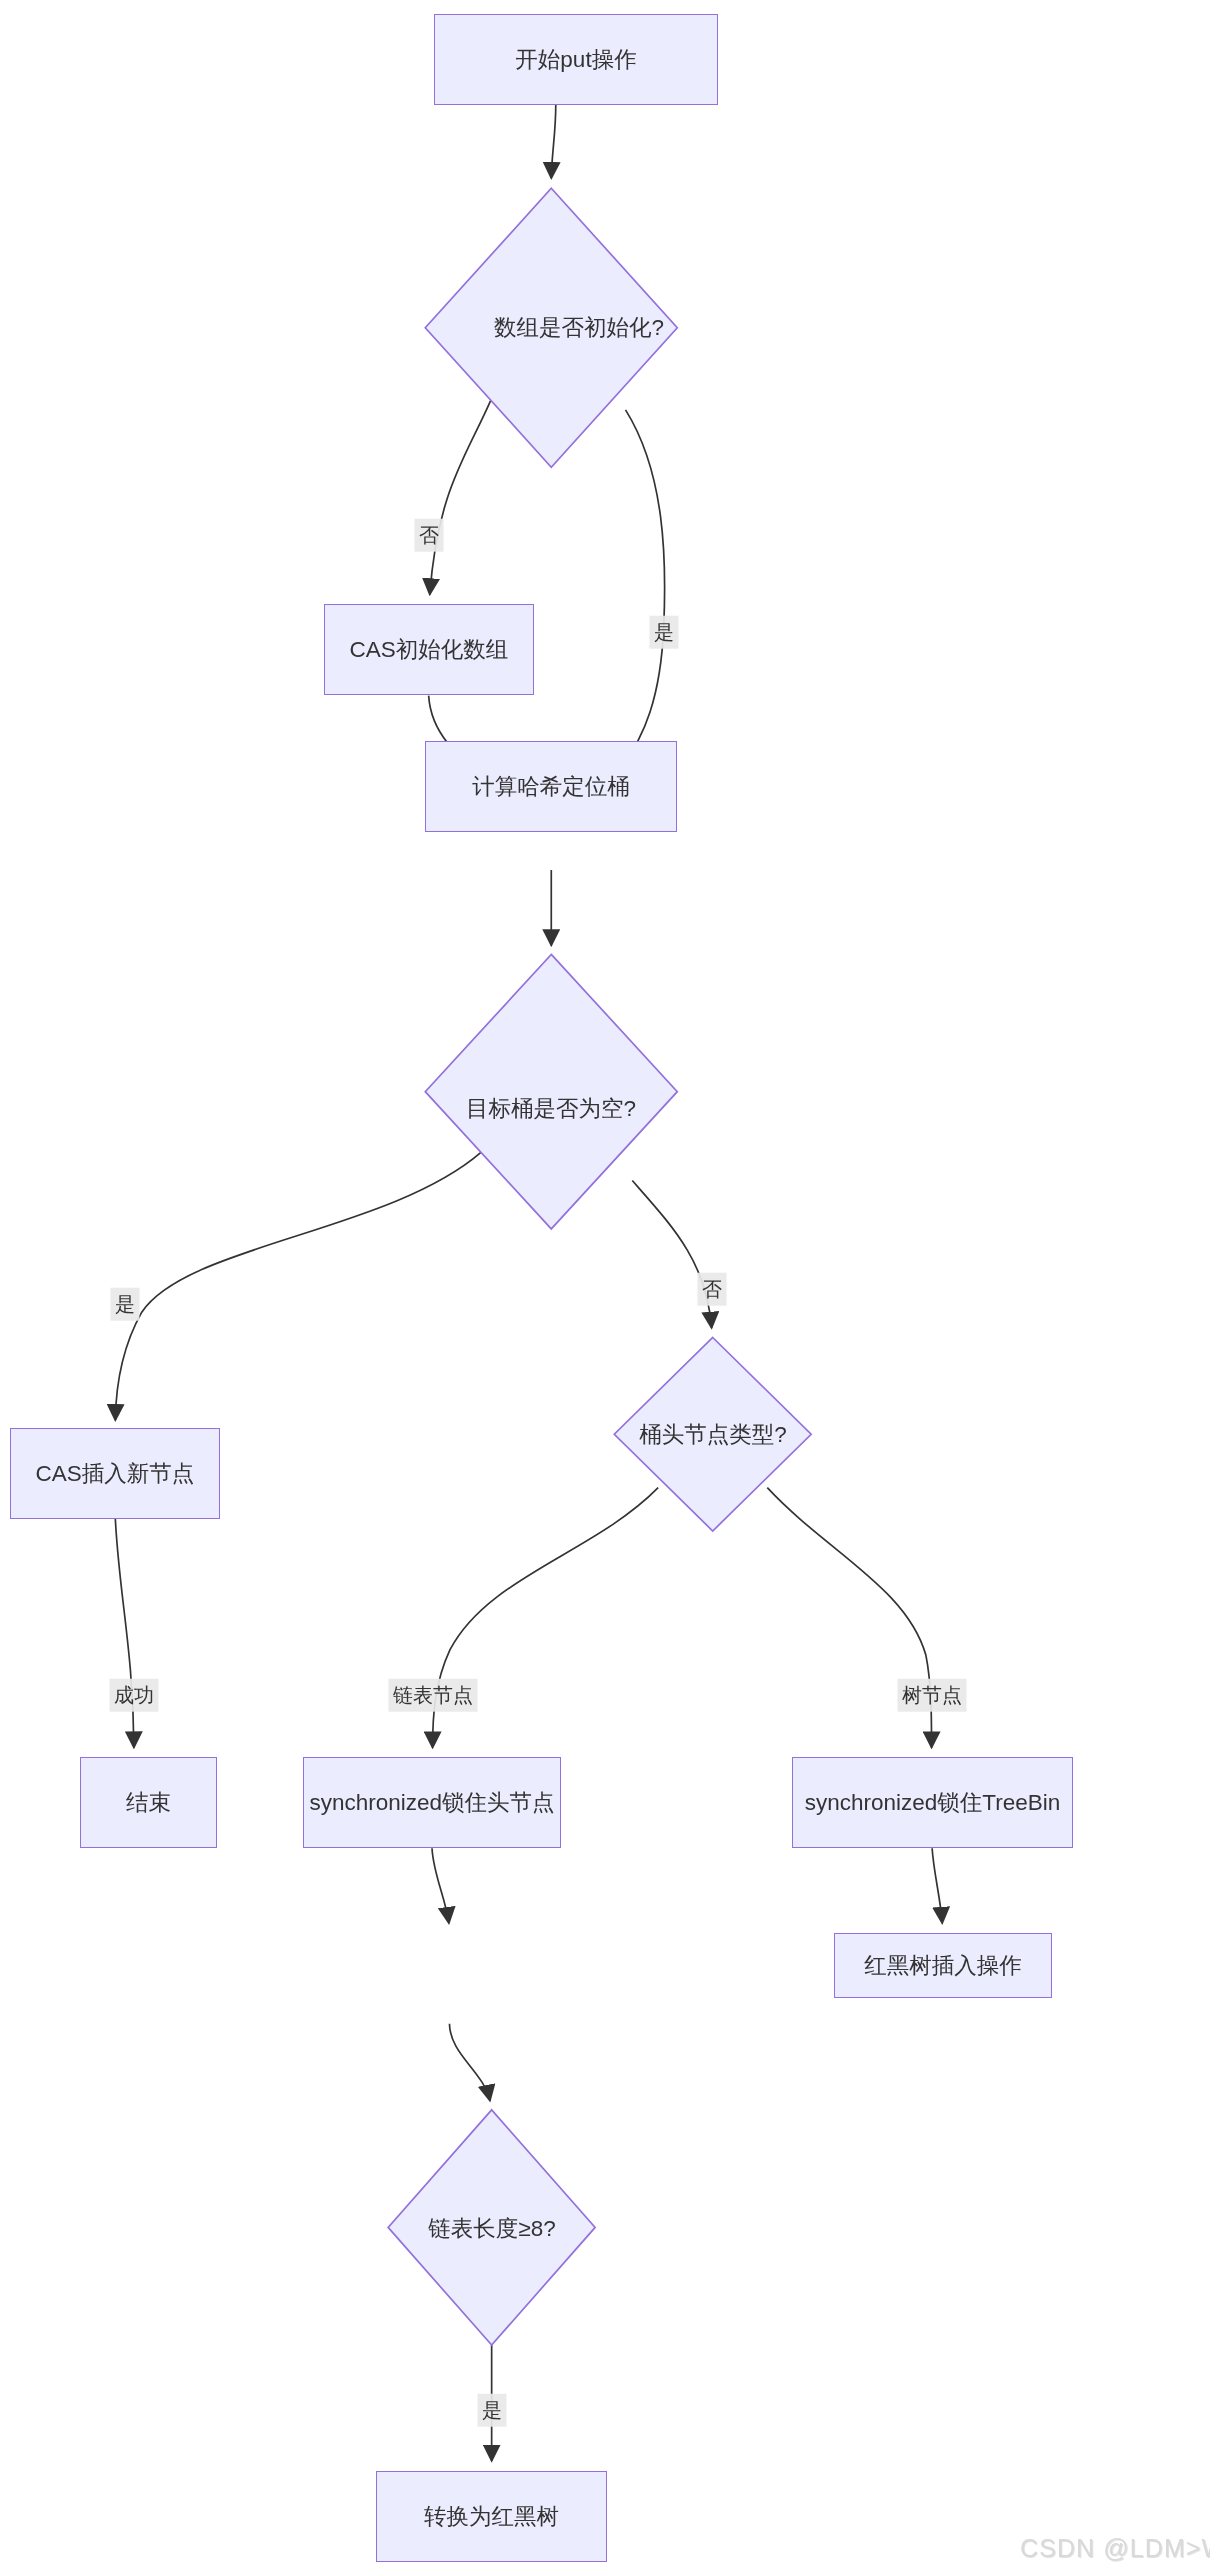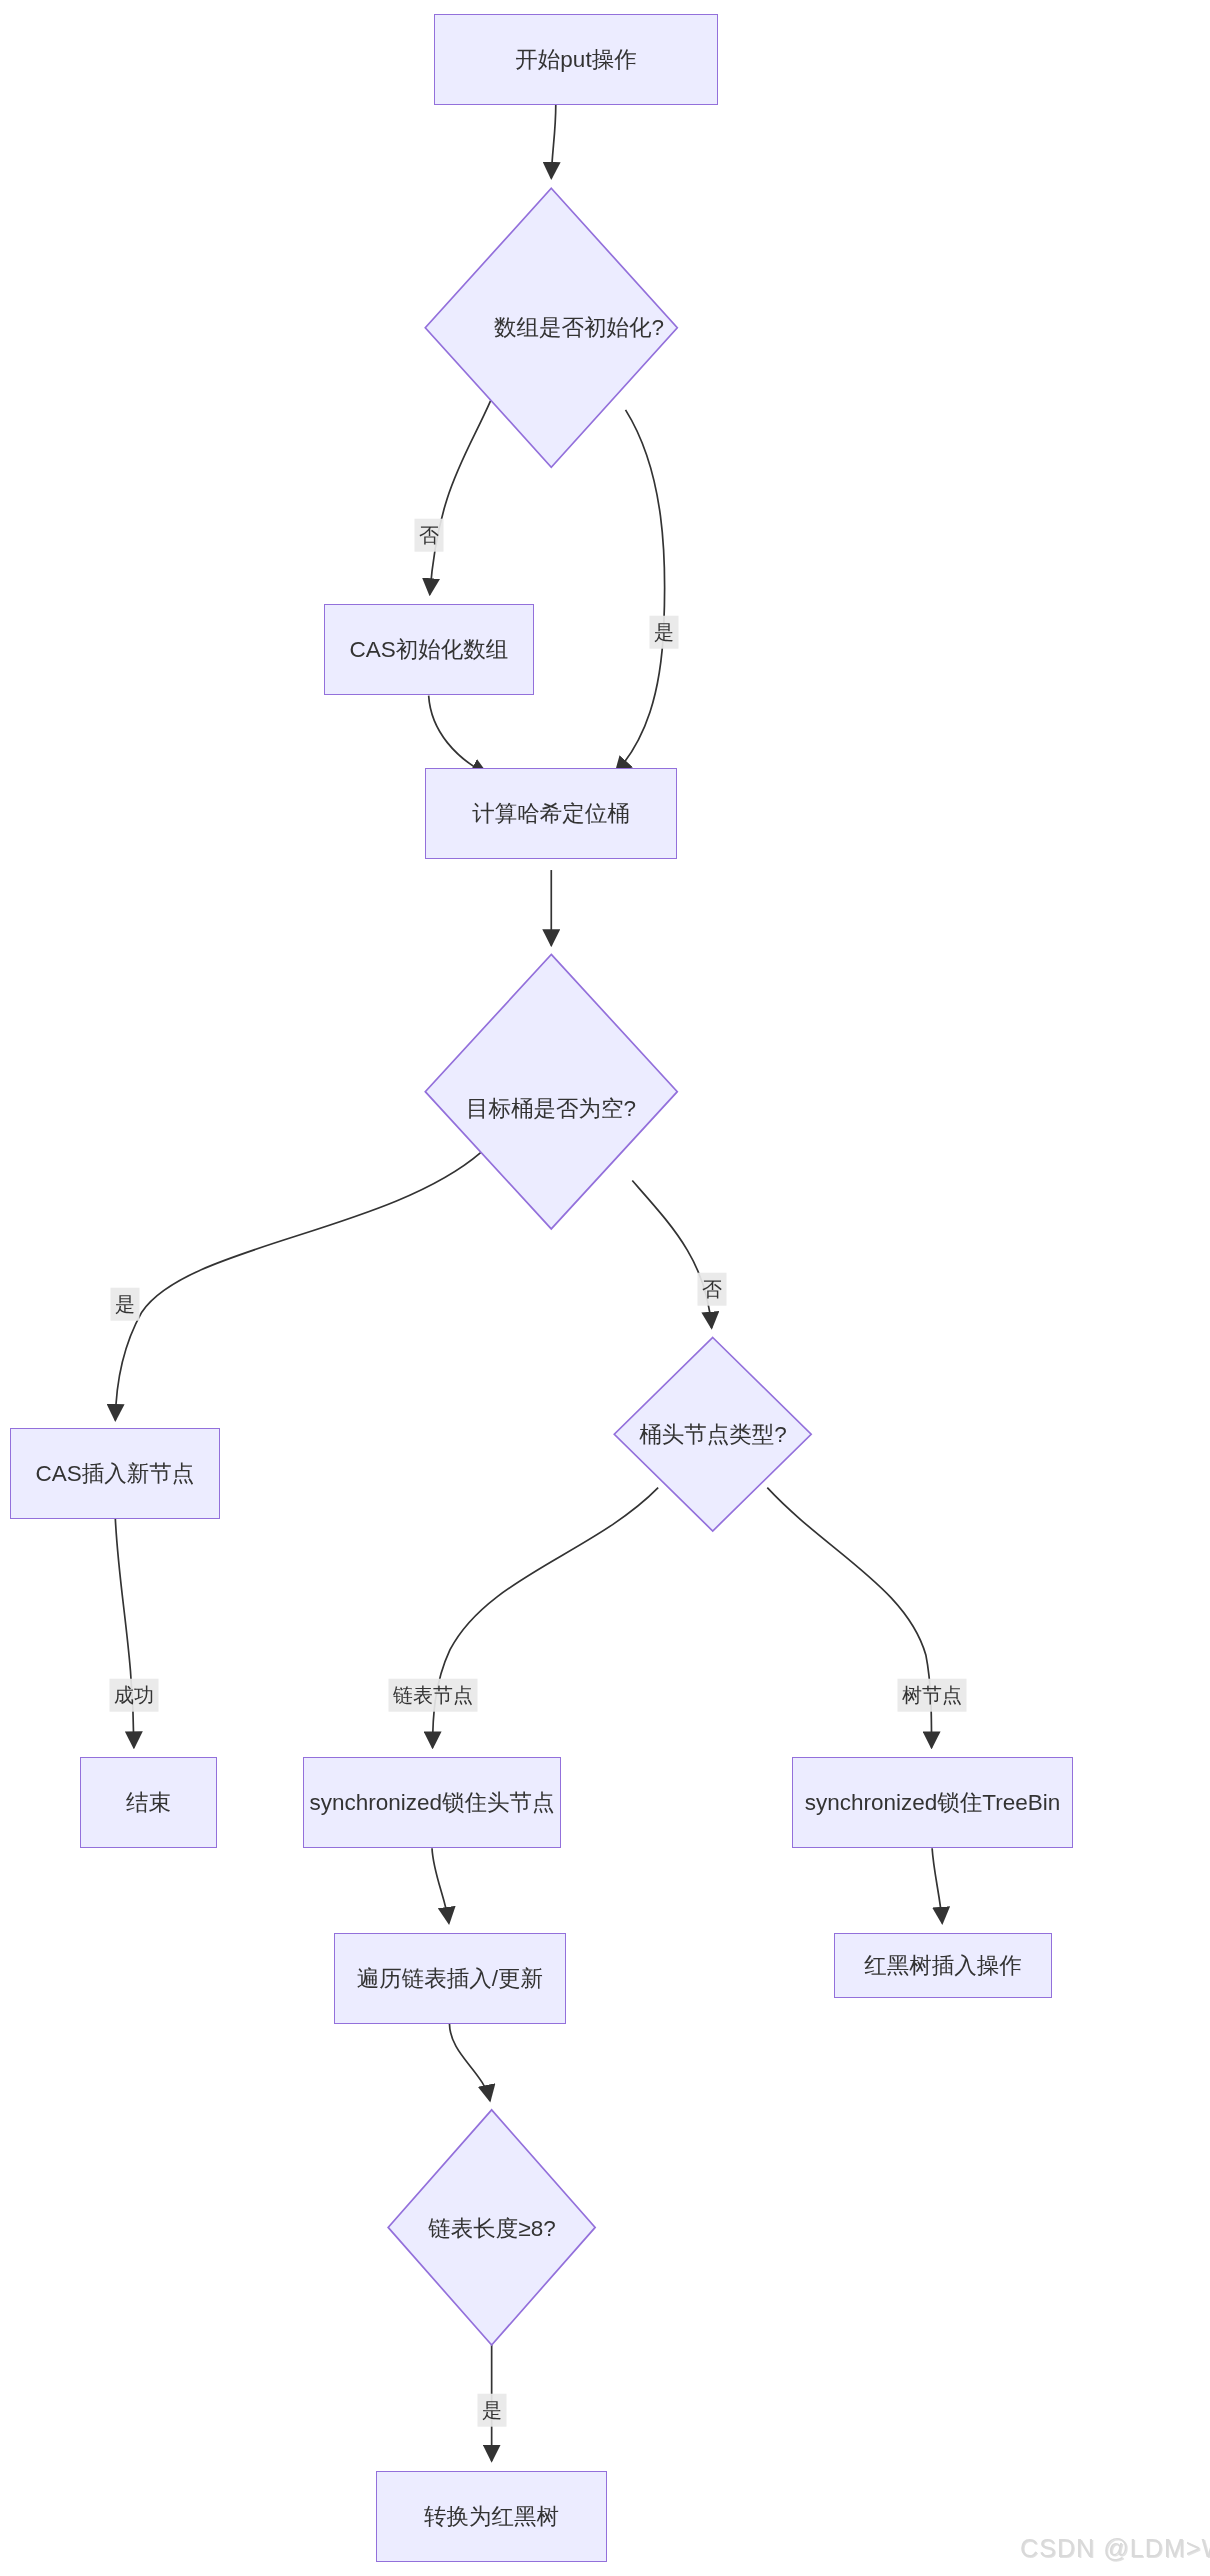--- a/index.html
+++ b/index.html
@@ -106,37 +106,34 @@
     <polygon class="diamond" points="1267,2377 1442,2549 1267,2721 1092,2549"></polygon>
     <polygon class="diamond" points="874,3750 1058,3959 874,4168 690,3959"></polygon>
   </svg>
 
   <div class="node" style="left:434px; top:13.5px; width:284px; height:91px;">
     <span>开始put操作</span>
   </div>
   <div class="node" style="left:324px; top:604px; width:210px; height:91px;">
     <span>CAS初始化数组</span>
   </div>
-  <div class="node" style="left:425px; top:768px; width:252px; height:91px;">
+  <div class="node" style="left:425px; top:741px; width:252px; height:91px;">
     <span>计算哈希定位桶</span>
   </div>
   <div class="node" style="left:10px; top:1428px; width:210px; height:91px;">
     <span>CAS插入新节点</span>
   </div>
   <div class="node" style="left:80px; top:1757px; width:137px; height:91px;">
     <span>结束</span>
   </div>
   <div class="node" style="left:303px; top:1757px; width:258px; height:91px;">
     <span>synchronized锁住头节点</span>
   </div>
   <div class="node" style="left:792px; top:1757px; width:281px; height:91px;">
     <span>synchronized锁住TreeBin</span>
-  </div>
-  <div class="node" style="left:334px; top:1933px; width:232px; height:91px;">
-    <span>遍历链表插入/更新</span>
   </div>
   <div class="node" style="left:834px; top:1933px; width:218px; height:65px;">
     <span>红黑树插入操作</span>
   </div>
   <div class="node" style="left:376px; top:2471px; width:231px; height:91px;">
     <span>转换为红黑树</span>
   </div>
 
   <div class="dlabel" style="left:551px; top:327px;margin-left:28px;">数组是否初始化?</div>
   <div class="dlabel" style="left:551px; top:1092px;margin-top:16px;">目标桶是否为空?</div>

